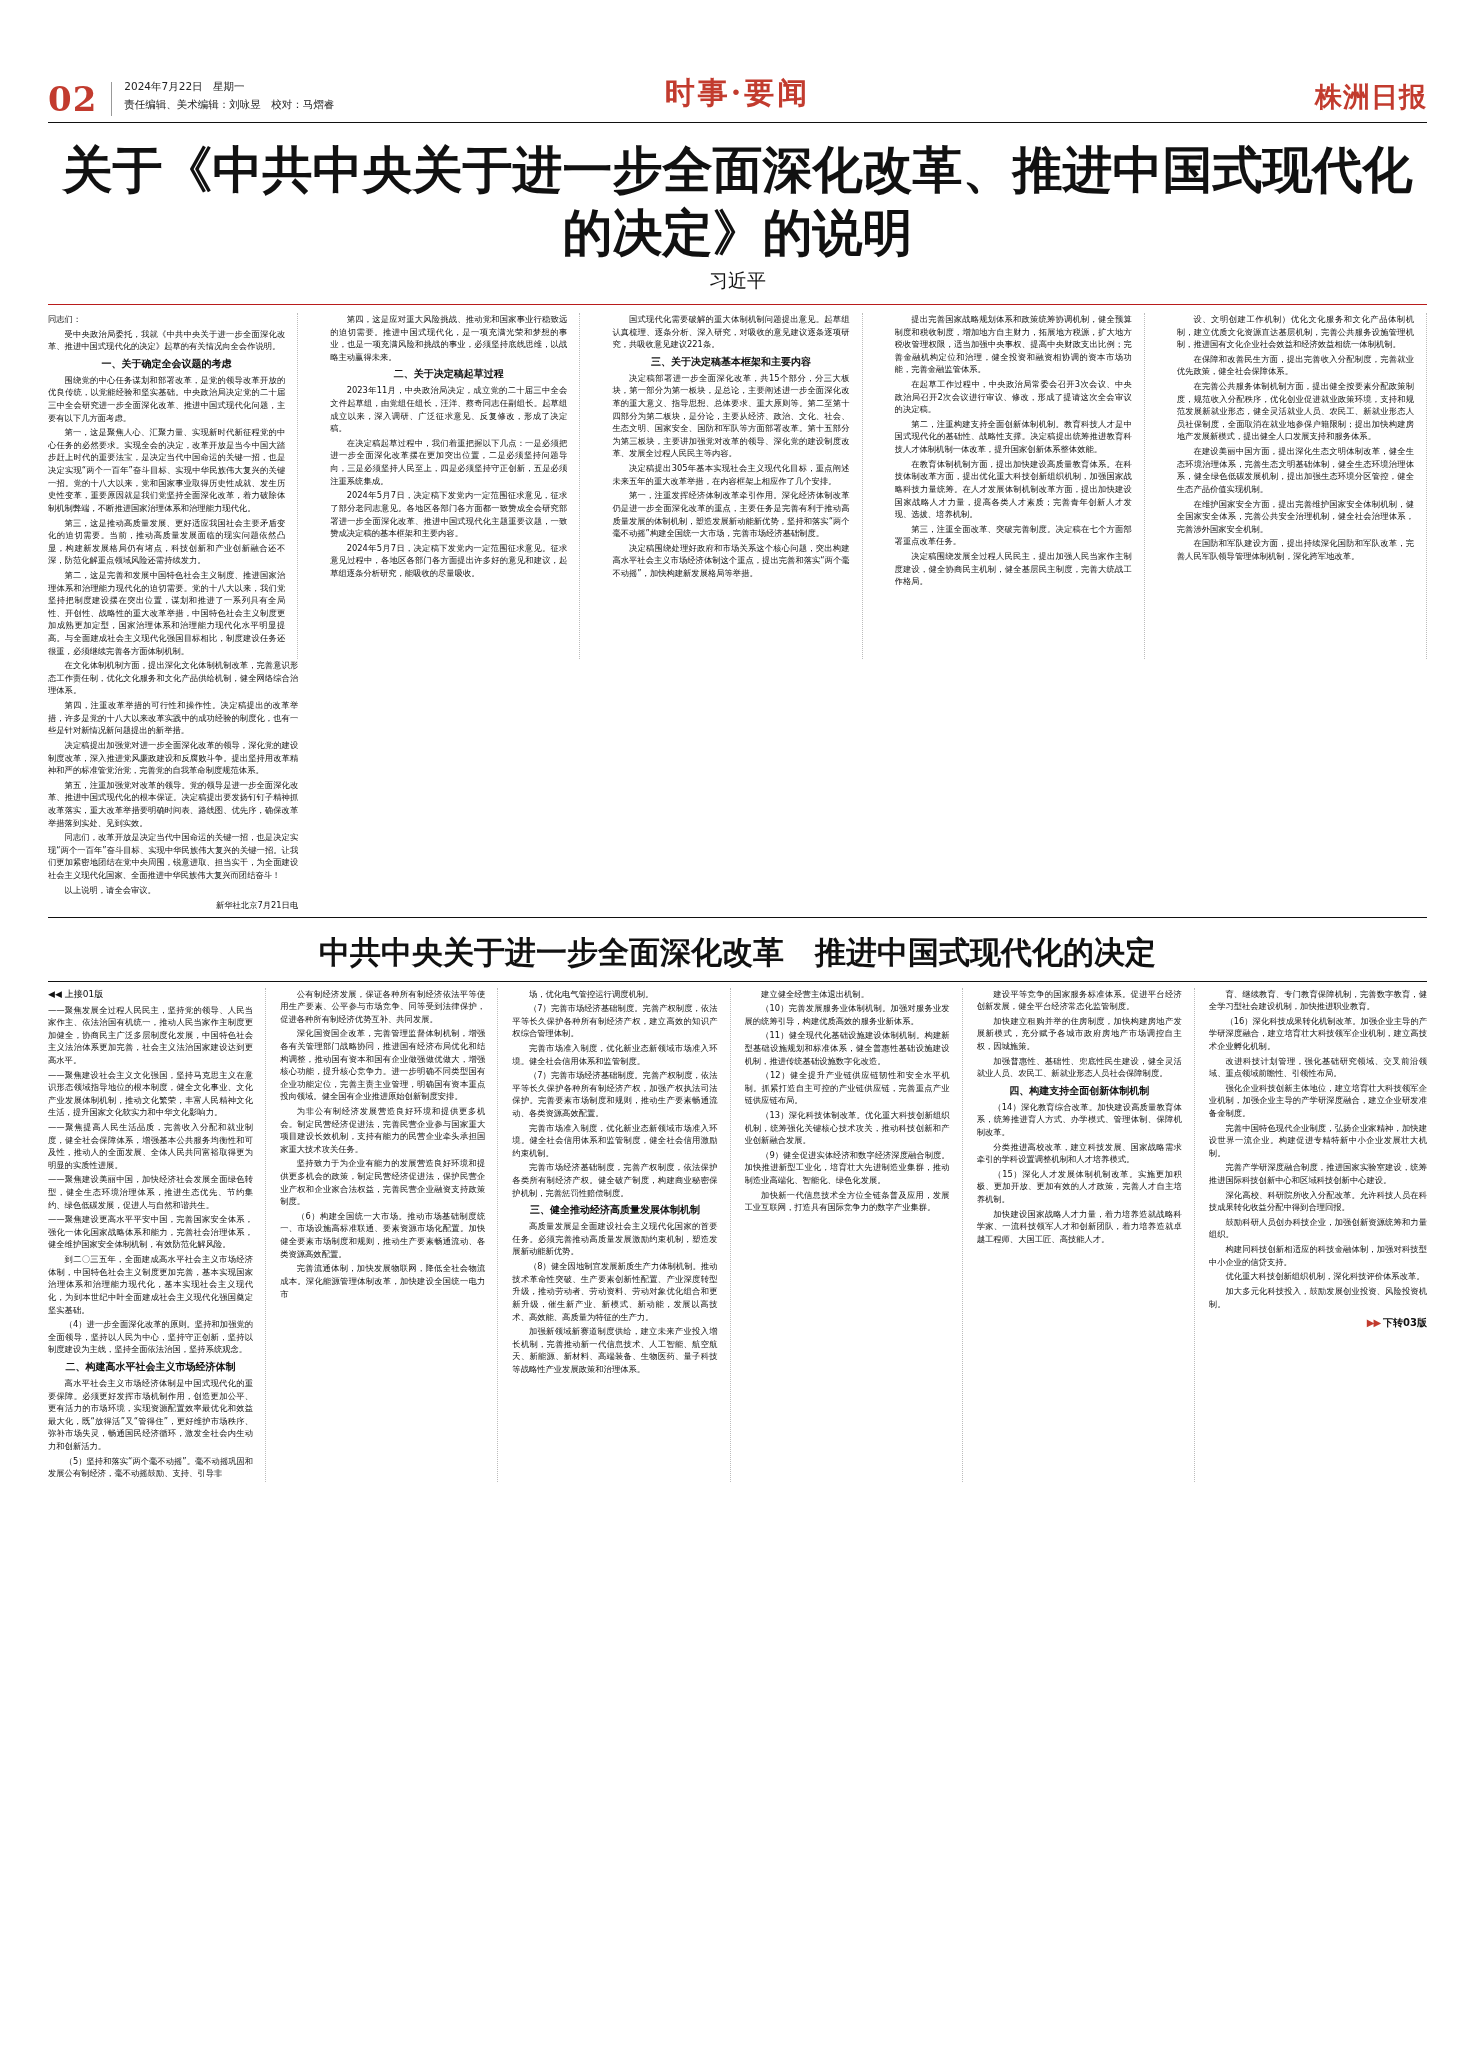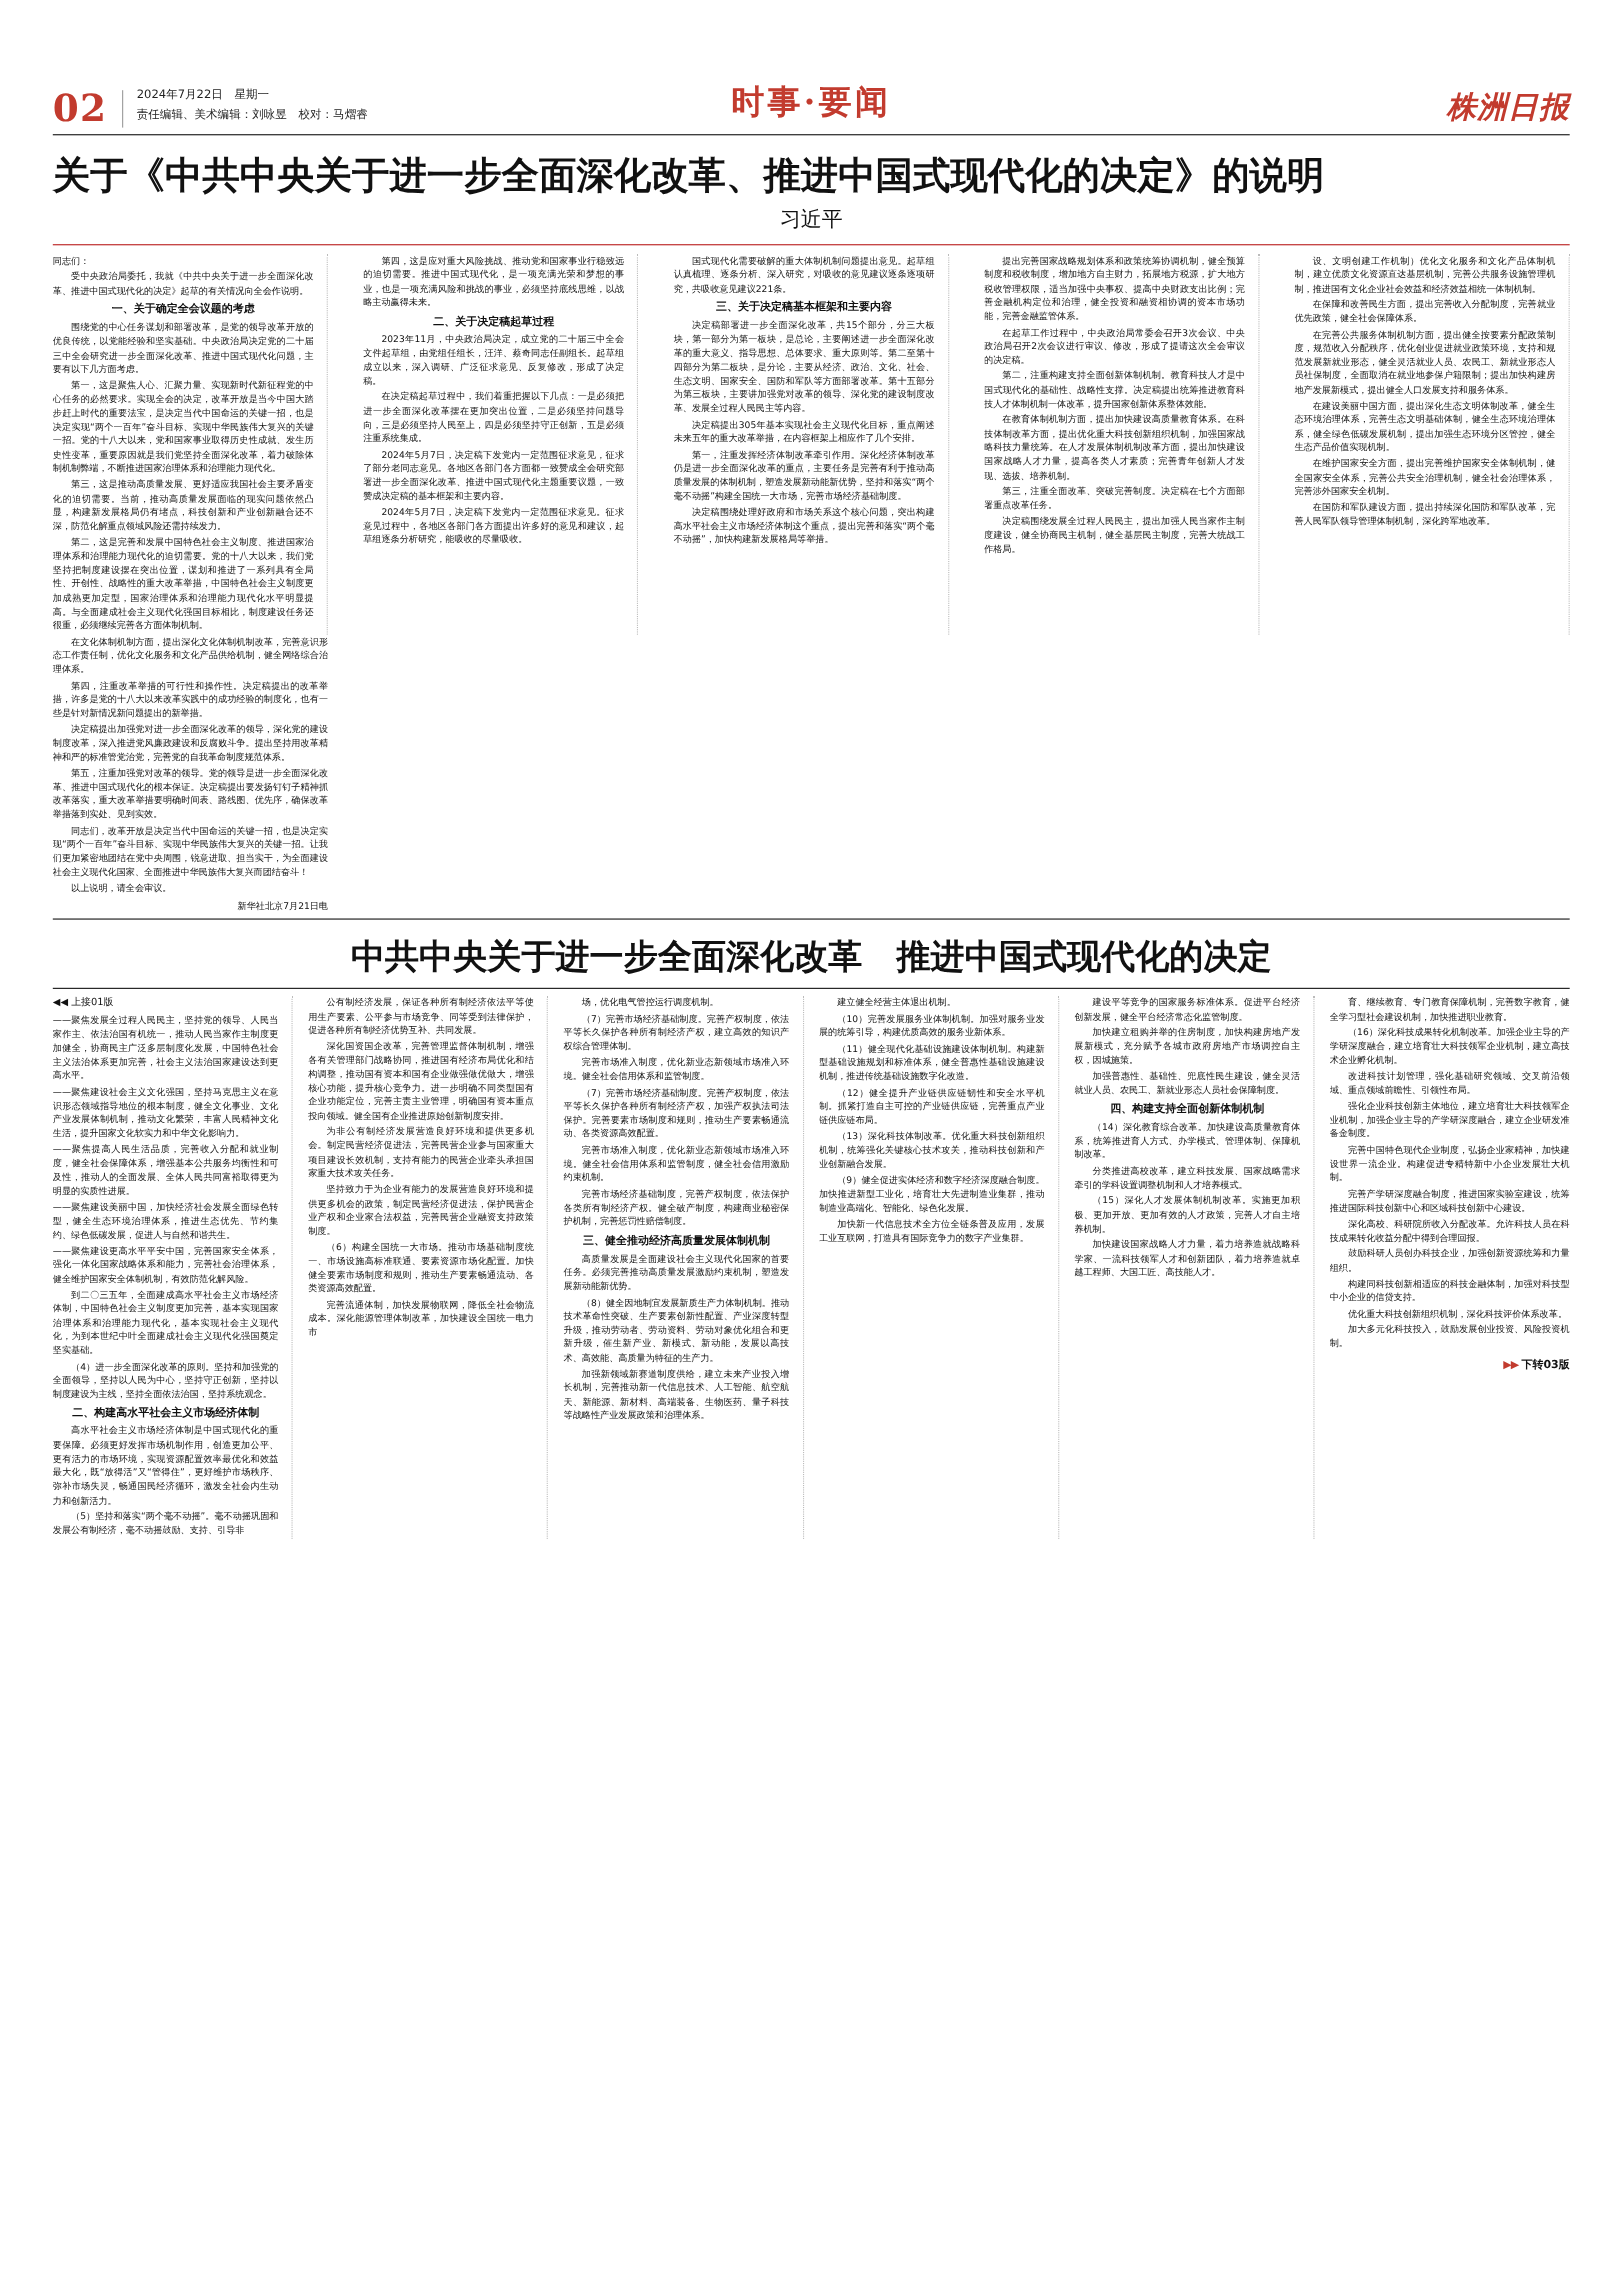--- a/index.html
+++ b/index.html
@@ -61,33 +61,32 @@
     font-family: "DejaVu Serif", "Liberation Serif", serif;
   }
   .mast-right {
     margin-left: auto;
     font-size: 27px;
     font-weight: bold;
     color: #c23b2e;
     font-family: "DejaVu Serif", "Liberation Serif", serif;
     letter-spacing: 1px;
     padding-bottom: 1px;
-    font-style: italic;
   }
   .rule {
     border-top: 1.5px solid #111;
     margin-top: 6px;
   }
 
   
   .headline {
-    text-align: left;
-    font-family: "DejaVu Serif", "Liberation Serif", serif;
-    font-weight: bold;
-    font-size: 34px;
+    text-align: center;
+    font-family: "DejaVu Serif", "Liberation Serif", serif;
+    font-weight: bold;
+    font-size: 50px;
     line-height: 1.25;
     letter-spacing: 0px;
     margin: 16px 0 4px 0;
   }
   .byline {
     text-align: center;
     font-size: 19px;
     margin-bottom: 10px;
     font-family: "DejaVu Serif", "Liberation Serif", serif;
   }

